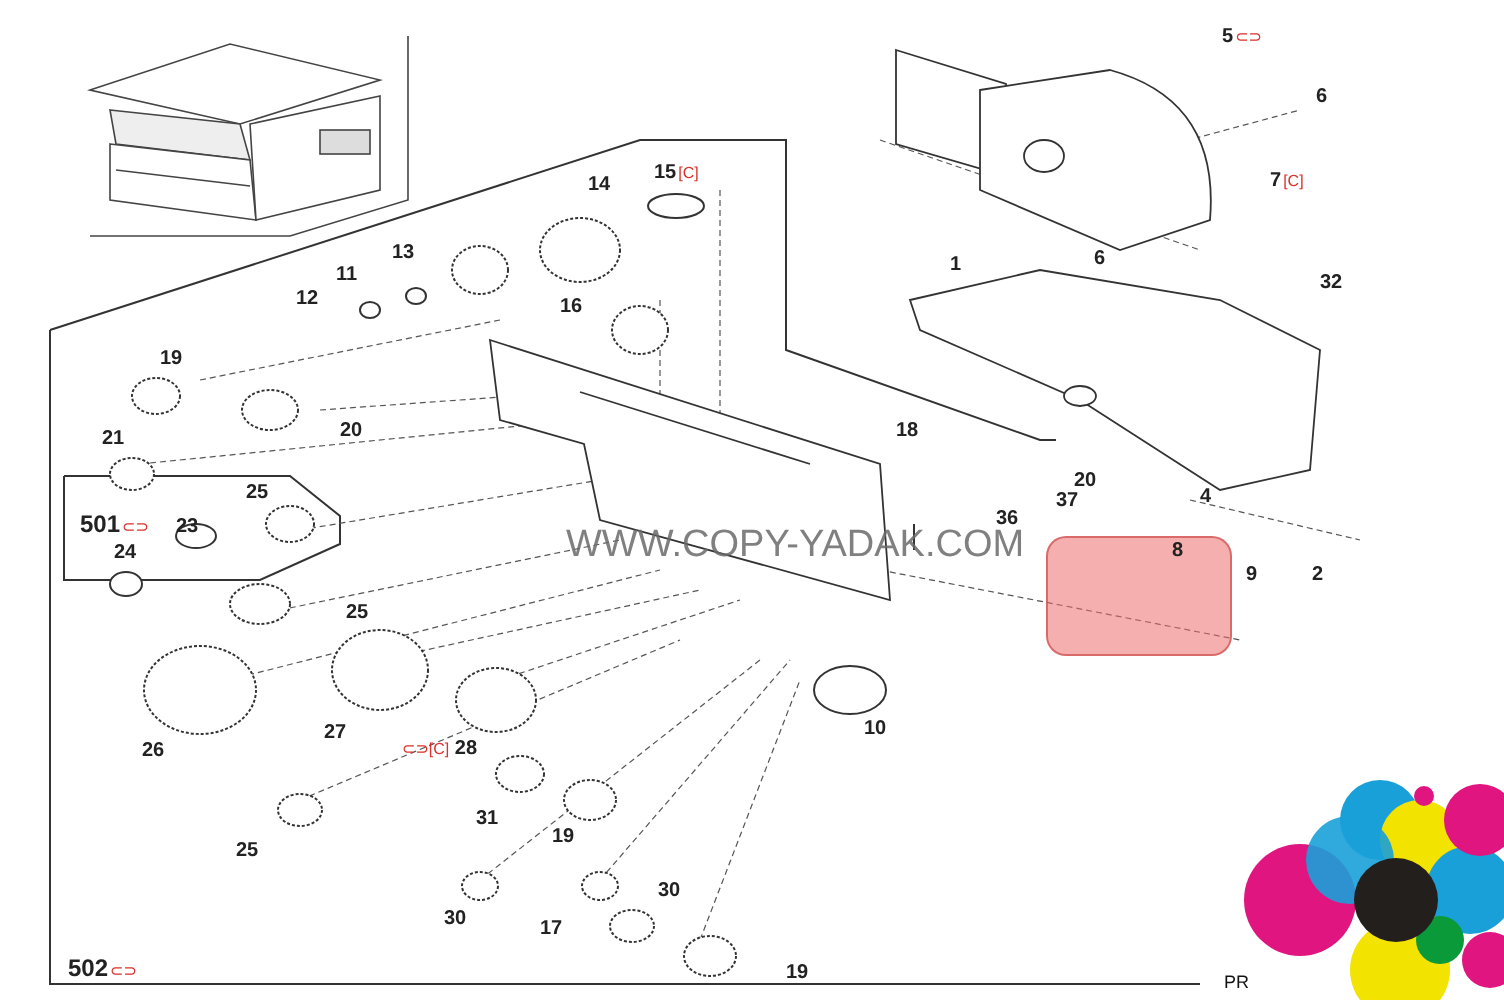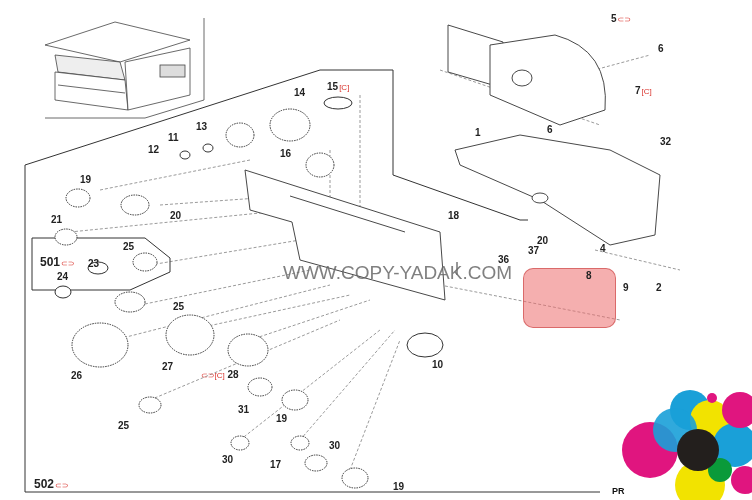--- a/index.html
+++ b/index.html
@@ -3,21 +3,21 @@
 <meta charset="utf-8">
 <style>
   html, body { margin:0; padding:0; background:#ffffff; }
   body { width:752px; height:500px; position:relative; overflow:hidden; font-family:"Liberation Sans", sans-serif; }
   #stage { position:absolute; left:0; top:0; width:752px; height:500px; }
   .callout { position:absolute; font-family:"Liberation Sans", sans-serif; font-size:10px; font-weight:bold; color:#222; line-height:1; white-space:nowrap; }
   .big { font-size:12px; }
   .red-mark { color:#d9312b; font-size:8px; font-weight:normal; margin-left:1px; }
   .watermark { position:absolute; left:283px; top:262px; font-family:Liberation Sans, sans-serif; font-size:19px; color:#6a6a6a; letter-spacing:0px; opacity:0.85; white-space:nowrap; }
   .highlight { position:absolute; left:523px; top:268px; width:91px; height:58px; background:rgba(236,110,110,0.55); border:1px solid rgba(200,60,60,0.6); border-radius:10px; }
-  .pr { position:absolute; left:612px; top:486px; font-size:9px; font-weight:bold; color:#111; }
+  .pr { position:absolute; left:612px; top:486px; font-size:9px; font-weight:normal; color:#111; }
 </style>
 </head>
 <body>
 
 <div id="stage">
   <svg width="752" height="500" viewBox="0 0 752 500" style="position:absolute;left:0;top:0;">
 
     <g stroke="#444" fill="#fff" stroke-width="0.8">
       <polyline points="204,18 204,100 145,118 45,118" fill="none"></polyline>
       <polygon points="45,45 115,22 190,40 120,62"></polygon>

